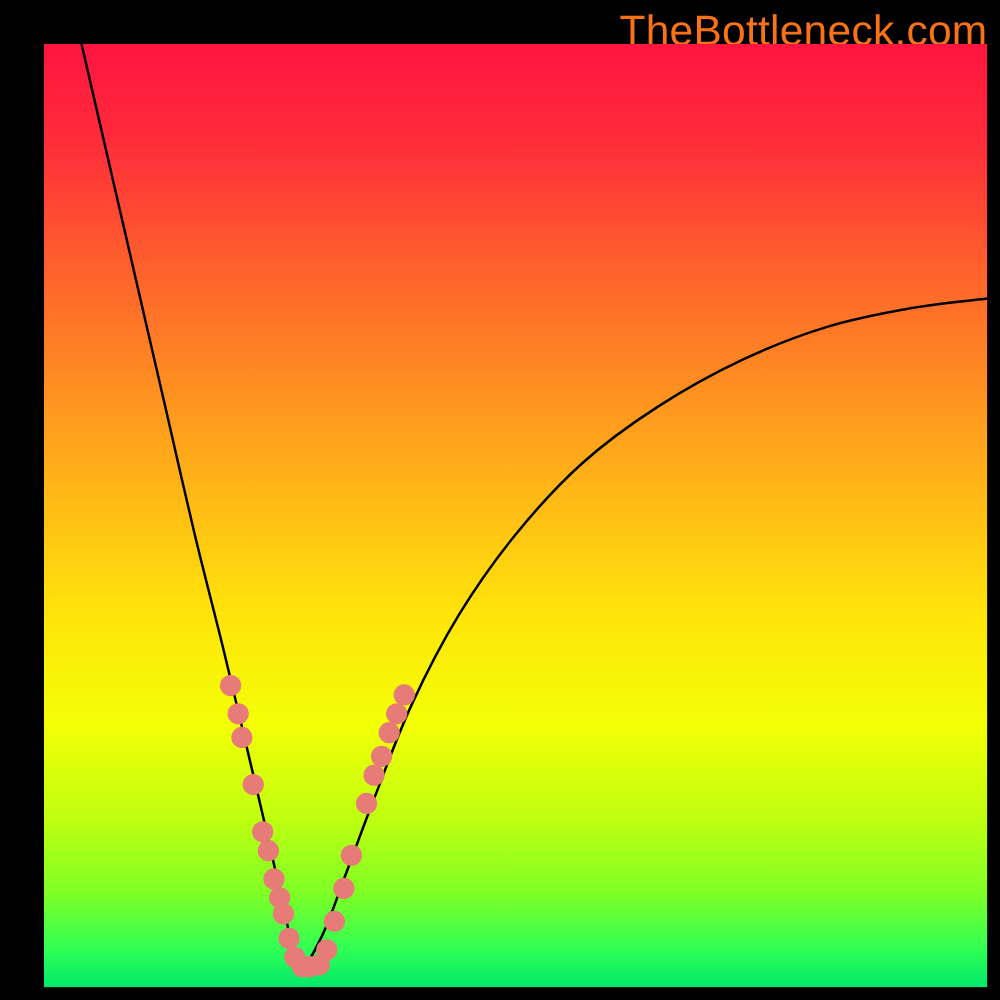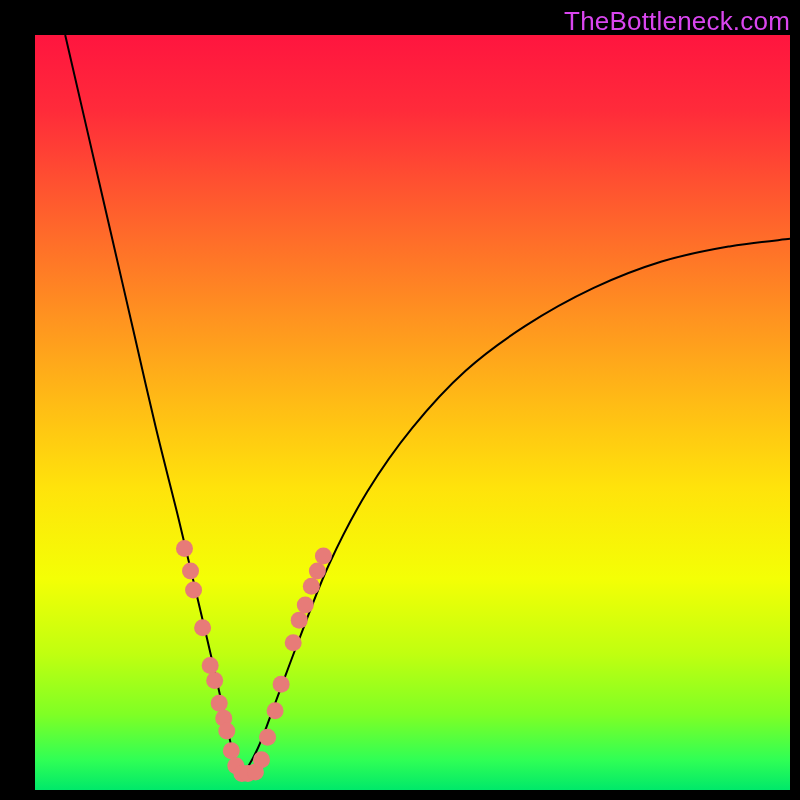--- a/index.html
+++ b/index.html
@@ -24,22 +24,22 @@
     left: 35px;
     top: 35px;
     width: 755px;
     height: 755px;
     overflow: hidden;
   }
   .watermark {
     position: absolute;
     top: 6px;
     right: 10px;
-    color: #d946ef;
-    font-size: 26px;
+    color: #f97316;
+    font-size: 34px;
     font-weight: 500;
     letter-spacing: 0.2px;
     user-select: none;
   }
   svg { display: block; }
 </style>
 </head>
 <body>
 
 <div class="frame">

